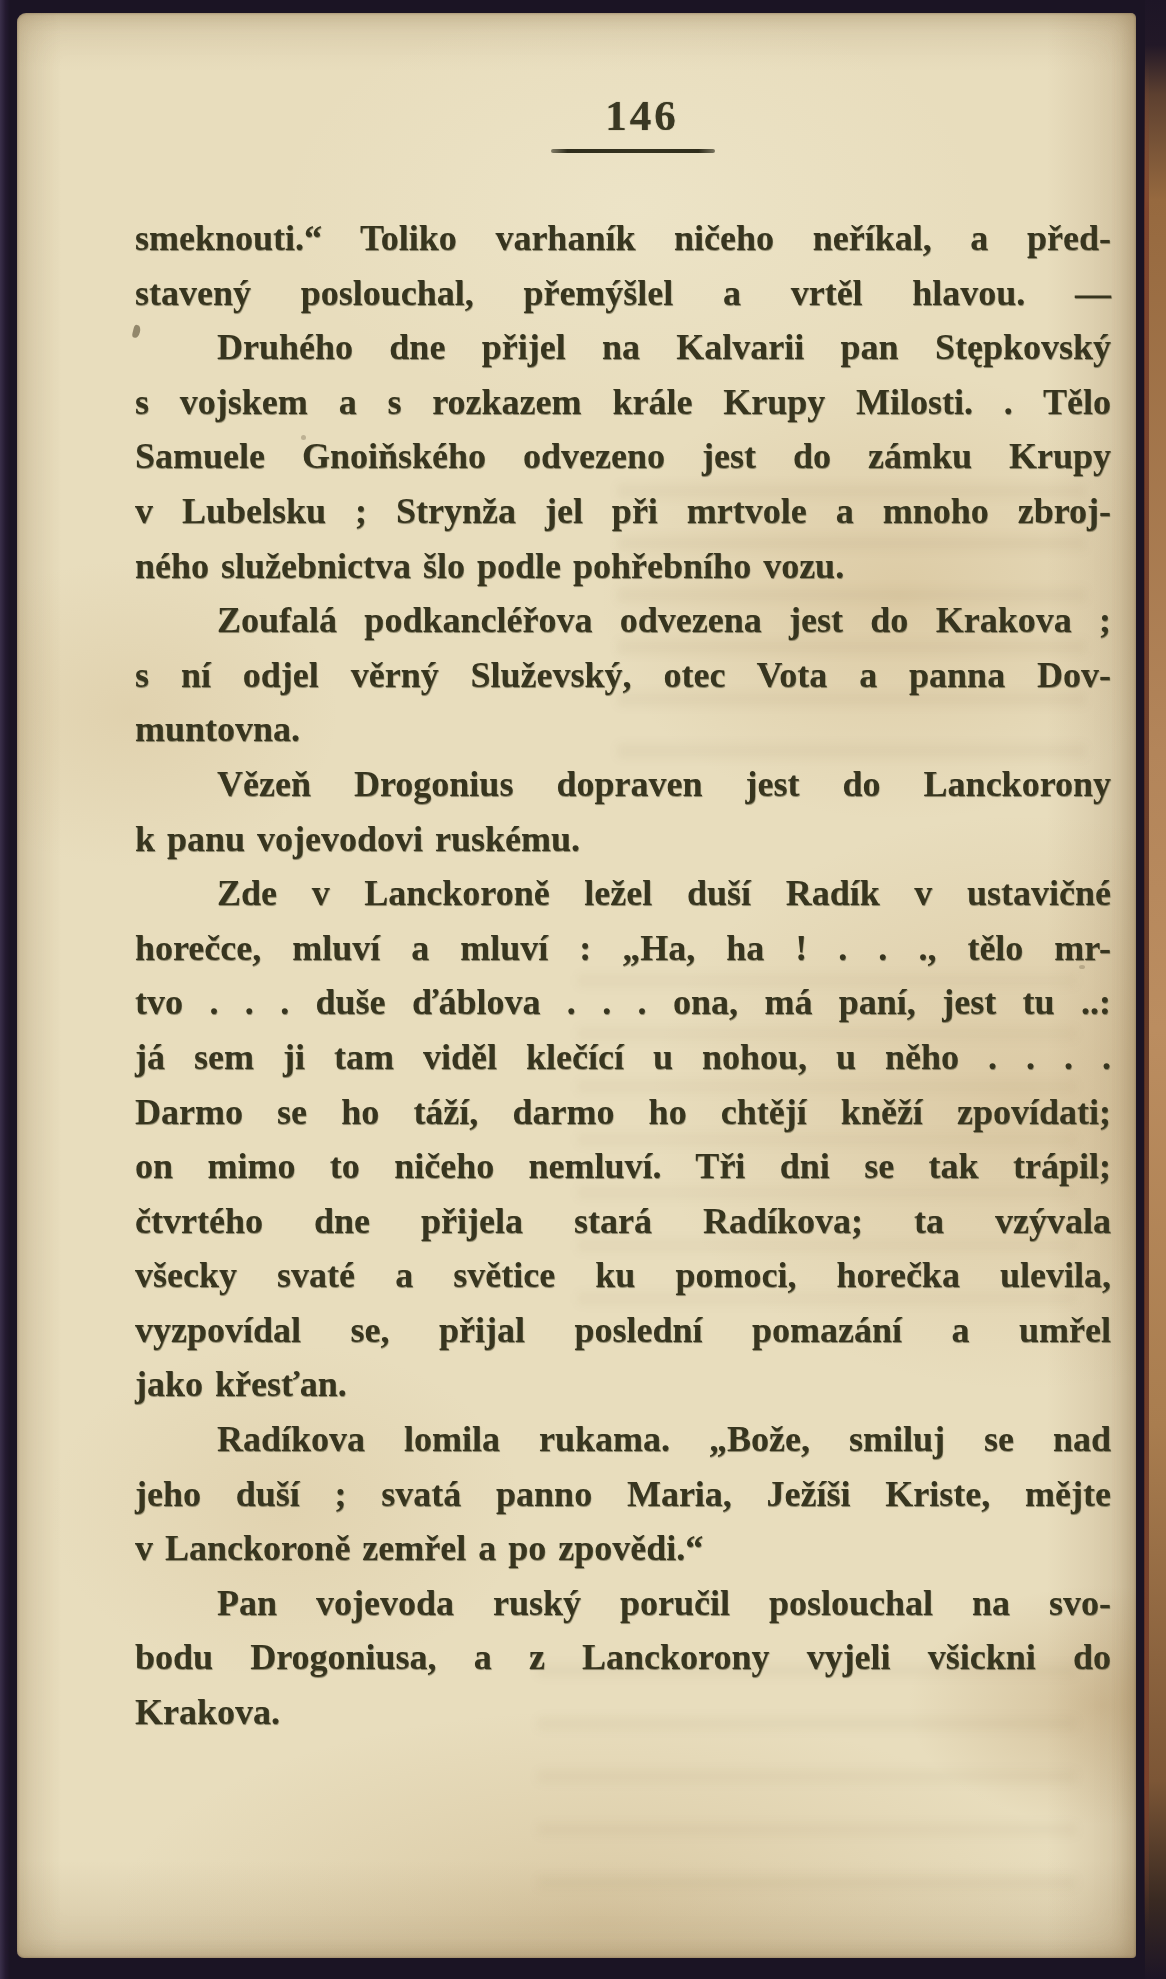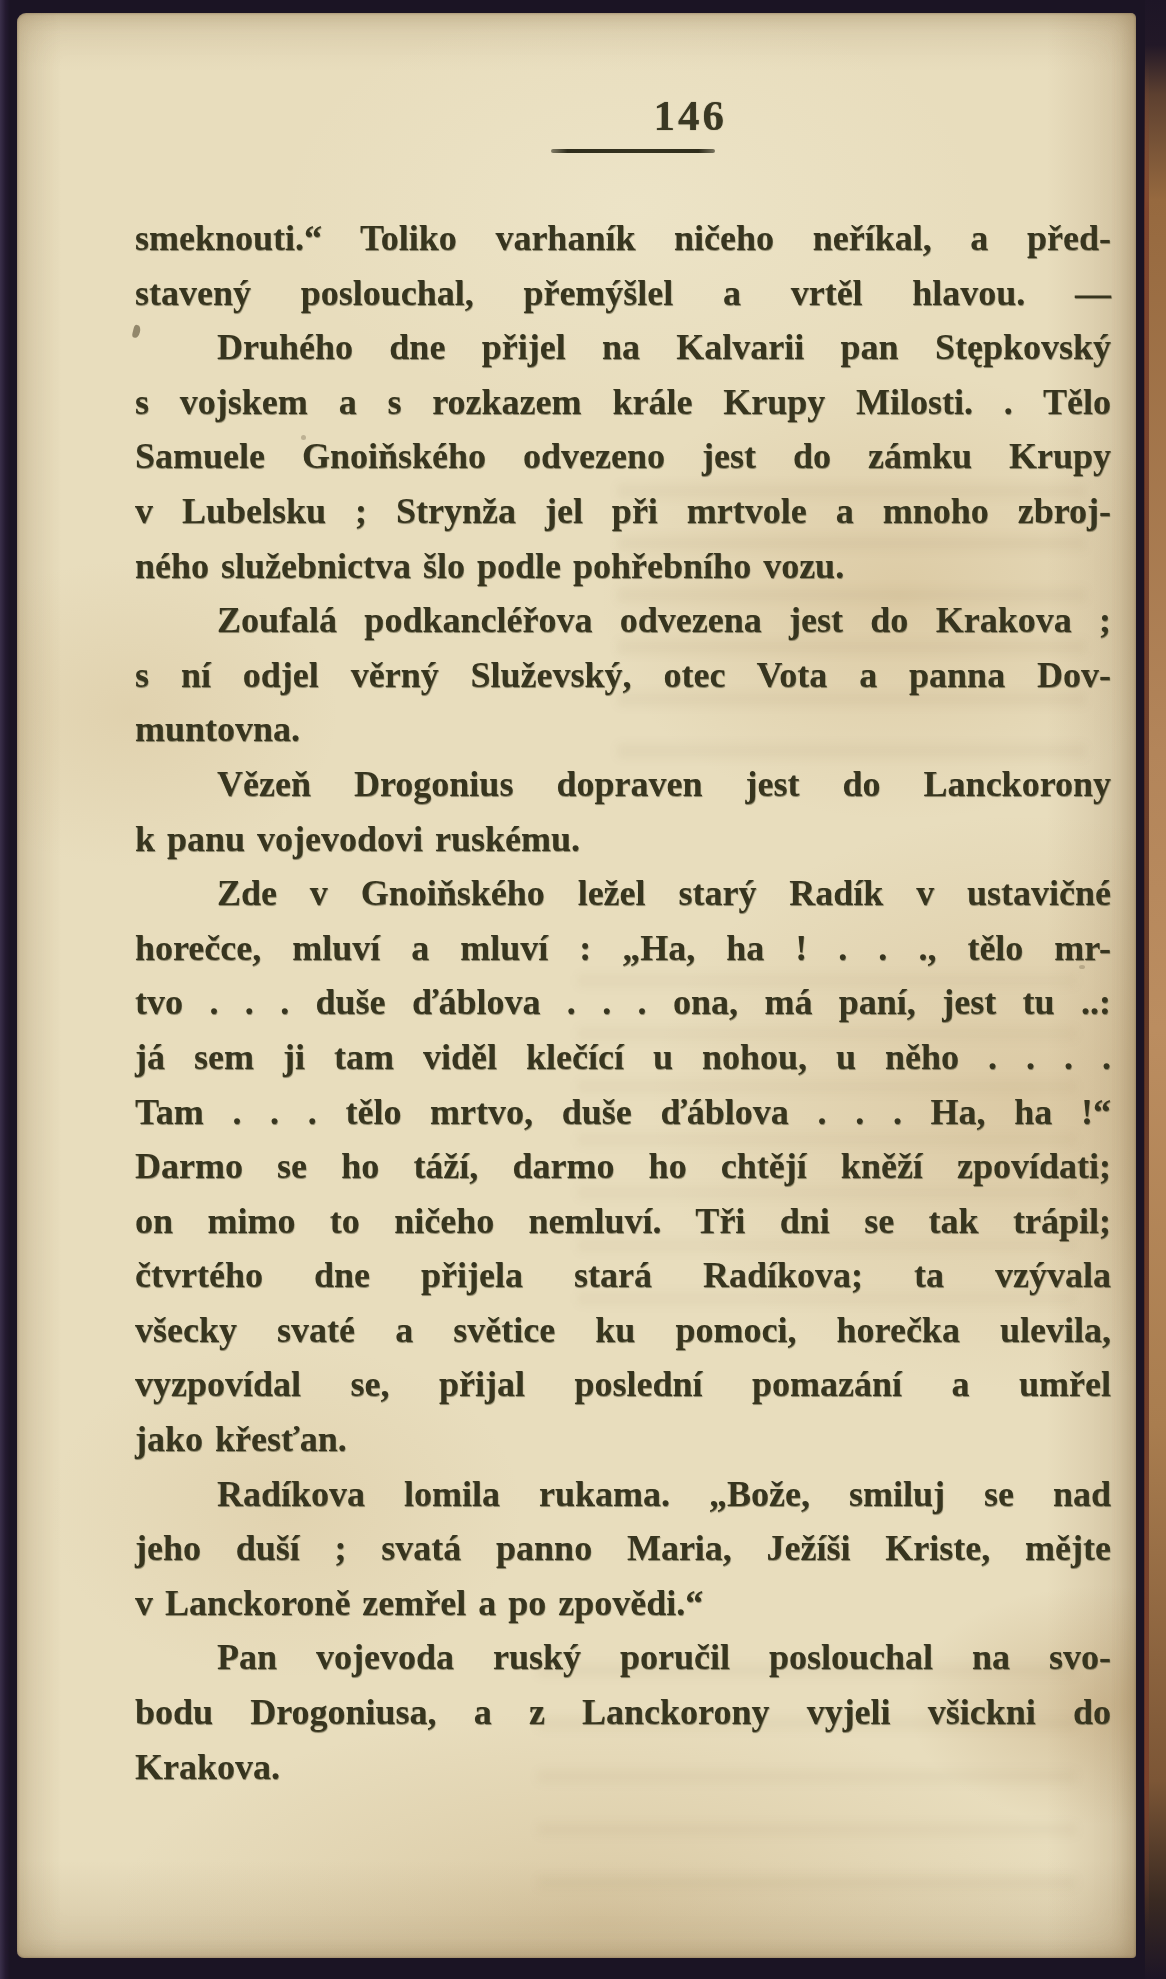--- a/index.html
+++ b/index.html
@@ -51,21 +51,21 @@
   .ghost { position:absolute; filter:blur(5px); opacity:.55; }
   .ghost.g1 { left:600px; top:470px; width:470px; height:300px;
     background:repeating-linear-gradient(180deg, rgba(115,88,48,.10) 0 16px, rgba(115,88,48,0) 16px 52px); }
   .ghost.g2 { left:560px; top:960px; width:500px; height:340px;
     background:repeating-linear-gradient(180deg, rgba(115,88,48,.08) 0 15px, rgba(115,88,48,0) 15px 53px); }
   .ghost.g3 { left:520px; top:1650px; width:540px; height:240px;
     background:repeating-linear-gradient(180deg, rgba(115,88,48,.09) 0 15px, rgba(115,88,48,0) 15px 53px); }
 
   .page-number {
     position:absolute; left:540px; top:78px; width:170px;
-    text-align:right;
+    text-align:center;
     font-size:43px; font-weight:700; letter-spacing:3px;
     color:#3a3823;
     text-shadow:0 0 1px rgba(58,56,35,.8);
   }
   .header-rule {
     position:absolute; left:534px; top:136px; width:164px; height:4px;
     border-radius:2px;
     background:linear-gradient(90deg, rgba(47,45,28,.55) 0%, #2f2d1c 10%, #34321f 55%, #2f2d1c 90%, rgba(47,45,28,.6) 100%);
   }
   .text-block {
@@ -106,25 +106,24 @@
       <div class="ln ind">Druhého dne přijel na Kalvarii pan Stępkovský</div>
       <div class="ln">s vojskem a s rozkazem krále Krupy Milosti. . Tělo</div>
       <div class="ln">Samuele Gnoiňského odvezeno jest do zámku Krupy</div>
       <div class="ln">v Lubelsku ; Strynža jel při mrtvole a mnoho zbroj-</div>
       <div class="ln end">ného služebnictva šlo podle pohřebního vozu.</div>
       <div class="ln ind">Zoufalá podkancléřova odvezena jest do Krakova ;</div>
       <div class="ln">s ní odjel věrný Služevský, otec Vota a panna Dov-</div>
       <div class="ln end">muntovna.</div>
       <div class="ln ind">Vězeň Drogonius dopraven jest do Lanckorony</div>
       <div class="ln end">k panu vojevodovi ruskému.</div>
-      <div class="ln ind">Zde v Gnoiňského ležel starý Radík v ustavičné</div>
+      <div class="ln ind">Zde v Lanckoroně ležel duší Radík v ustavičné</div>
       <div class="ln">horečce, mluví a mluví : „Ha, ha ! . . ., tělo mr-</div>
       <div class="ln">tvo . . . duše ďáblova . . . ona, má paní, jest tu ..:</div>
       <div class="ln">já sem ji tam viděl klečící u nohou, u něho . . . .</div>
-      <div class="ln">Tam . . . tělo mrtvo, duše ďáblova . . . Ha, ha !“</div>
       <div class="ln">Darmo se ho táží, darmo ho chtějí kněží zpovídati;</div>
       <div class="ln">on mimo to ničeho nemluví. Tři dni se tak trápil;</div>
       <div class="ln">čtvrtého dne přijela stará Radíkova; ta vzývala</div>
       <div class="ln">všecky svaté a světice ku pomoci, horečka ulevila,</div>
       <div class="ln">vyzpovídal se, přijal poslední pomazání a umřel</div>
       <div class="ln end">jako křesťan.</div>
       <div class="ln ind">Radíkova lomila rukama. „Bože, smiluj se nad</div>
       <div class="ln">jeho duší ; svatá panno Maria, Ježíši Kriste, mějte</div>
       <div class="ln end">v Lanckoroně zemřel a po zpovědi.“</div>
       <div class="ln ind">Pan vojevoda ruský poručil poslouchal na svo-</div>

